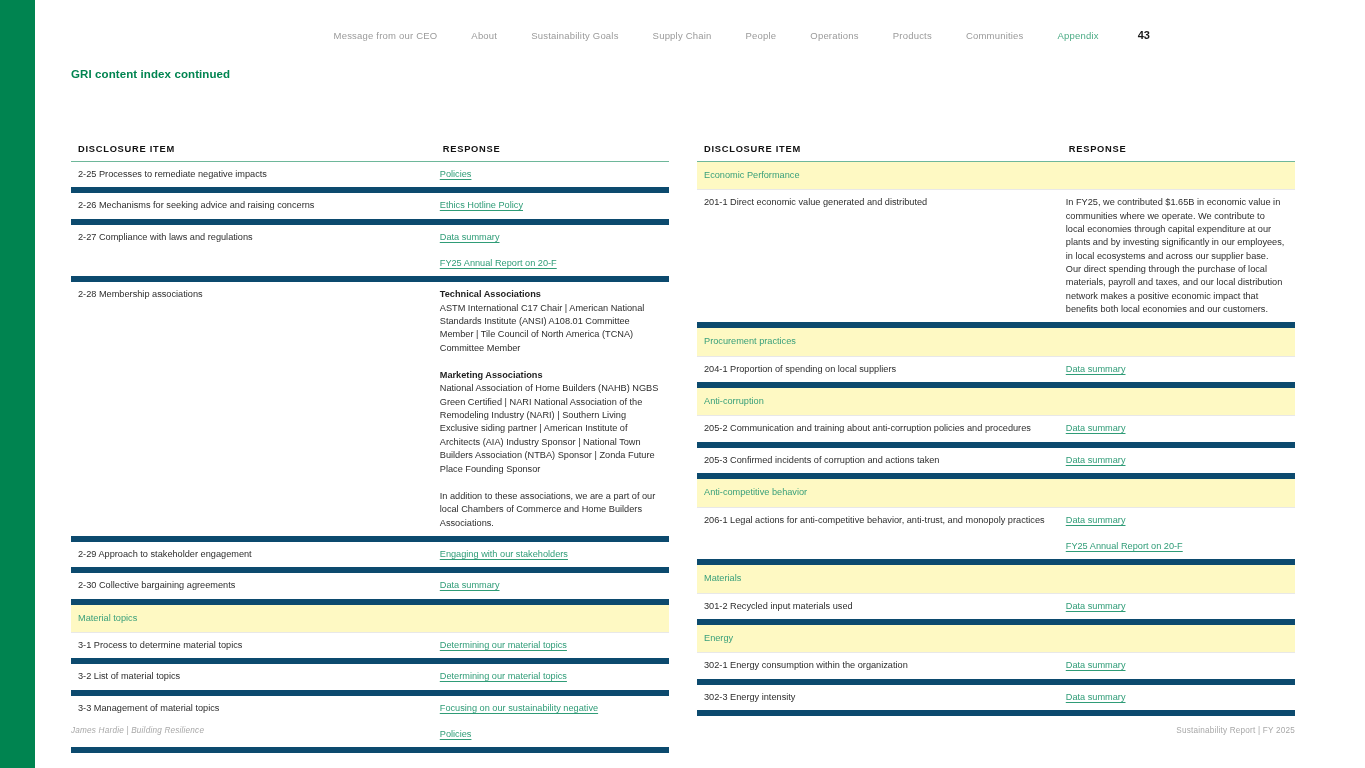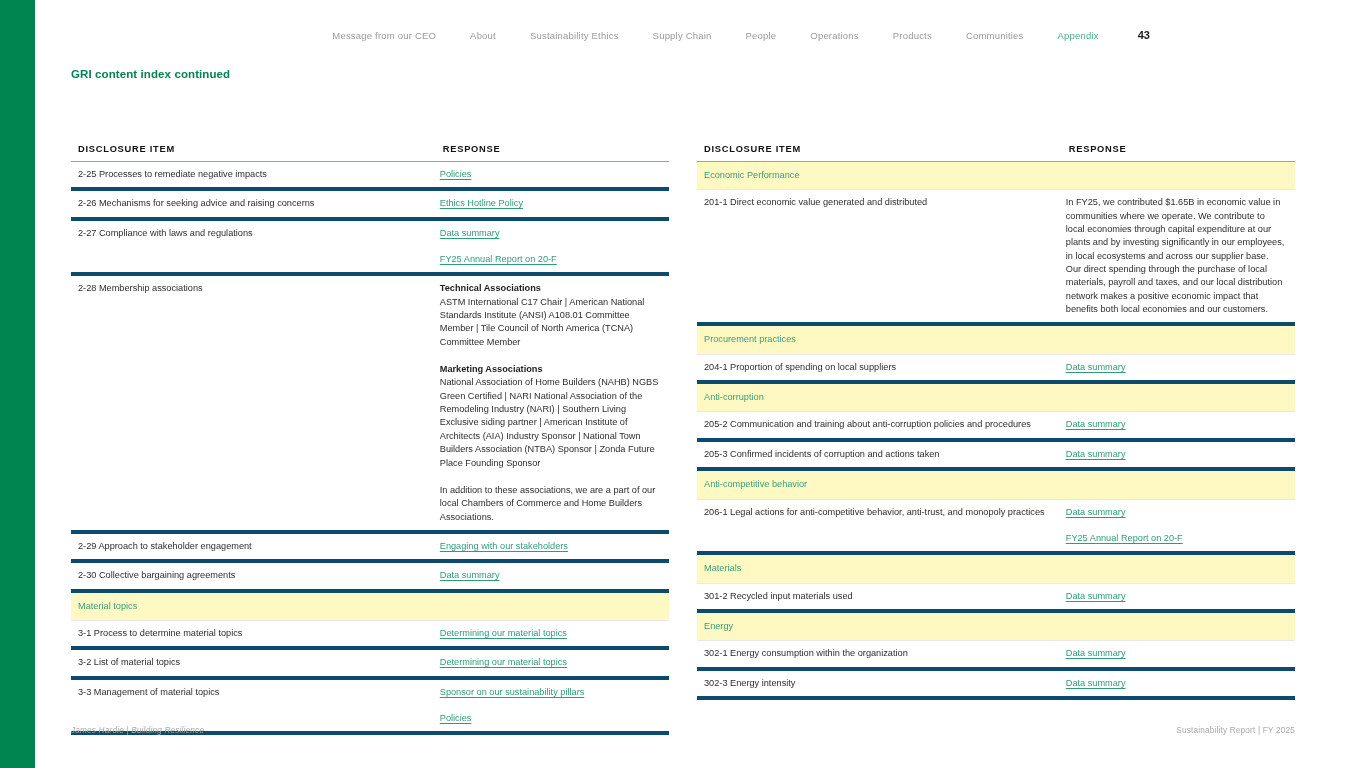--- a/index.html
+++ b/index.html
@@ -59,21 +59,21 @@
     letter-spacing: .75px;
     padding: 0 0 7px 7px;
     border-bottom: 1px solid #6eb79a;
   }
 
   table.gri td {
     font-size: 9.2px; color: #2d2d2d;
     line-height: 1.45;
     padding: 6px 10px 6px 7px;
     vertical-align: top;
-    border-bottom: 4px solid #0c4a6e;
+    border-bottom: 6px solid #0c4a6e;
   }
   table.gri td.resp { padding-left: 4px; }
 
   tr.section-row td {
     background: #fef9c3;
     color: #3aa07b;
     font-size: 9.2px;
     border-bottom: 1px solid #e8e8e8;
     padding-top: 7px; padding-bottom: 7px;
   }
@@ -107,21 +107,21 @@
 </head>
 <body>
 
 <div class="page">
 
   <div class="green-bar"></div>
 
   <nav class="topnav">
       <a class="nav-item">Message from our CEO</a>
       <a class="nav-item">About</a>
-      <a class="nav-item">Sustainability Ethics</a>
+      <a class="nav-item">Sustainability Goals</a>
       <a class="nav-item">Supply Chain</a>
       <a class="nav-item">People</a>
       <a class="nav-item">Operations</a>
       <a class="nav-item">Products</a>
       <a class="nav-item">Communities</a>
       <a class="nav-item active">Appendix</a>
       <span class="page-number">43</span>
     </nav>
 
   <div class="doc-title">GRI content index continued</div>
@@ -204,21 +204,21 @@
             <td class="resp">
               <div class="linkstack">
                 <a class="doclink" href="#">Determining our material topics</a>
               </div>
             </td>
           </tr>
           <tr>
             <td>3-3 Management of material topics</td>
             <td class="resp">
               <div class="linkstack">
-                <a class="doclink" href="#">Sponsor on our sustainability pillars</a>
+                <a class="doclink" href="#">Focusing on our sustainability negative</a>
                 <a class="doclink" href="#">Policies</a>
               </div>
             </td>
           </tr>
         </tbody>
     </table>
   </div>
 
   <div class="col col-right">
     <table class="gri">

